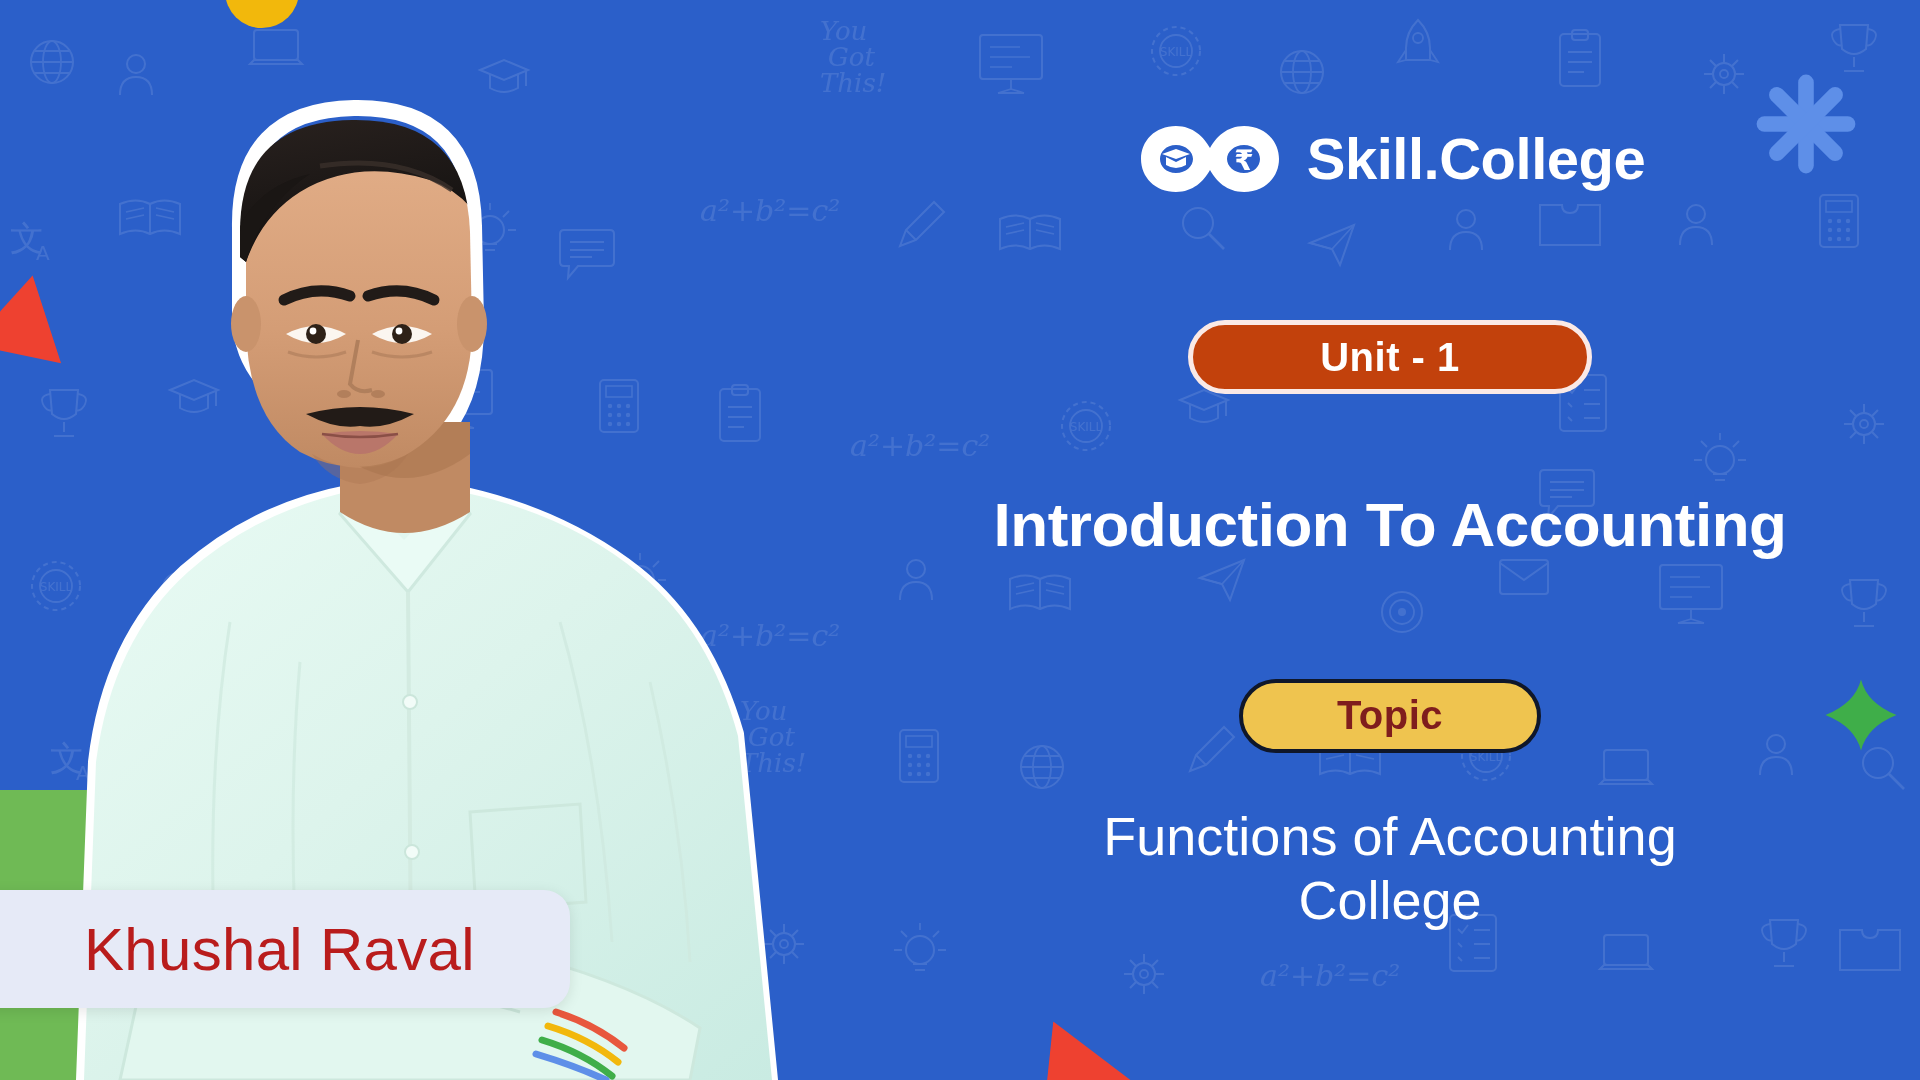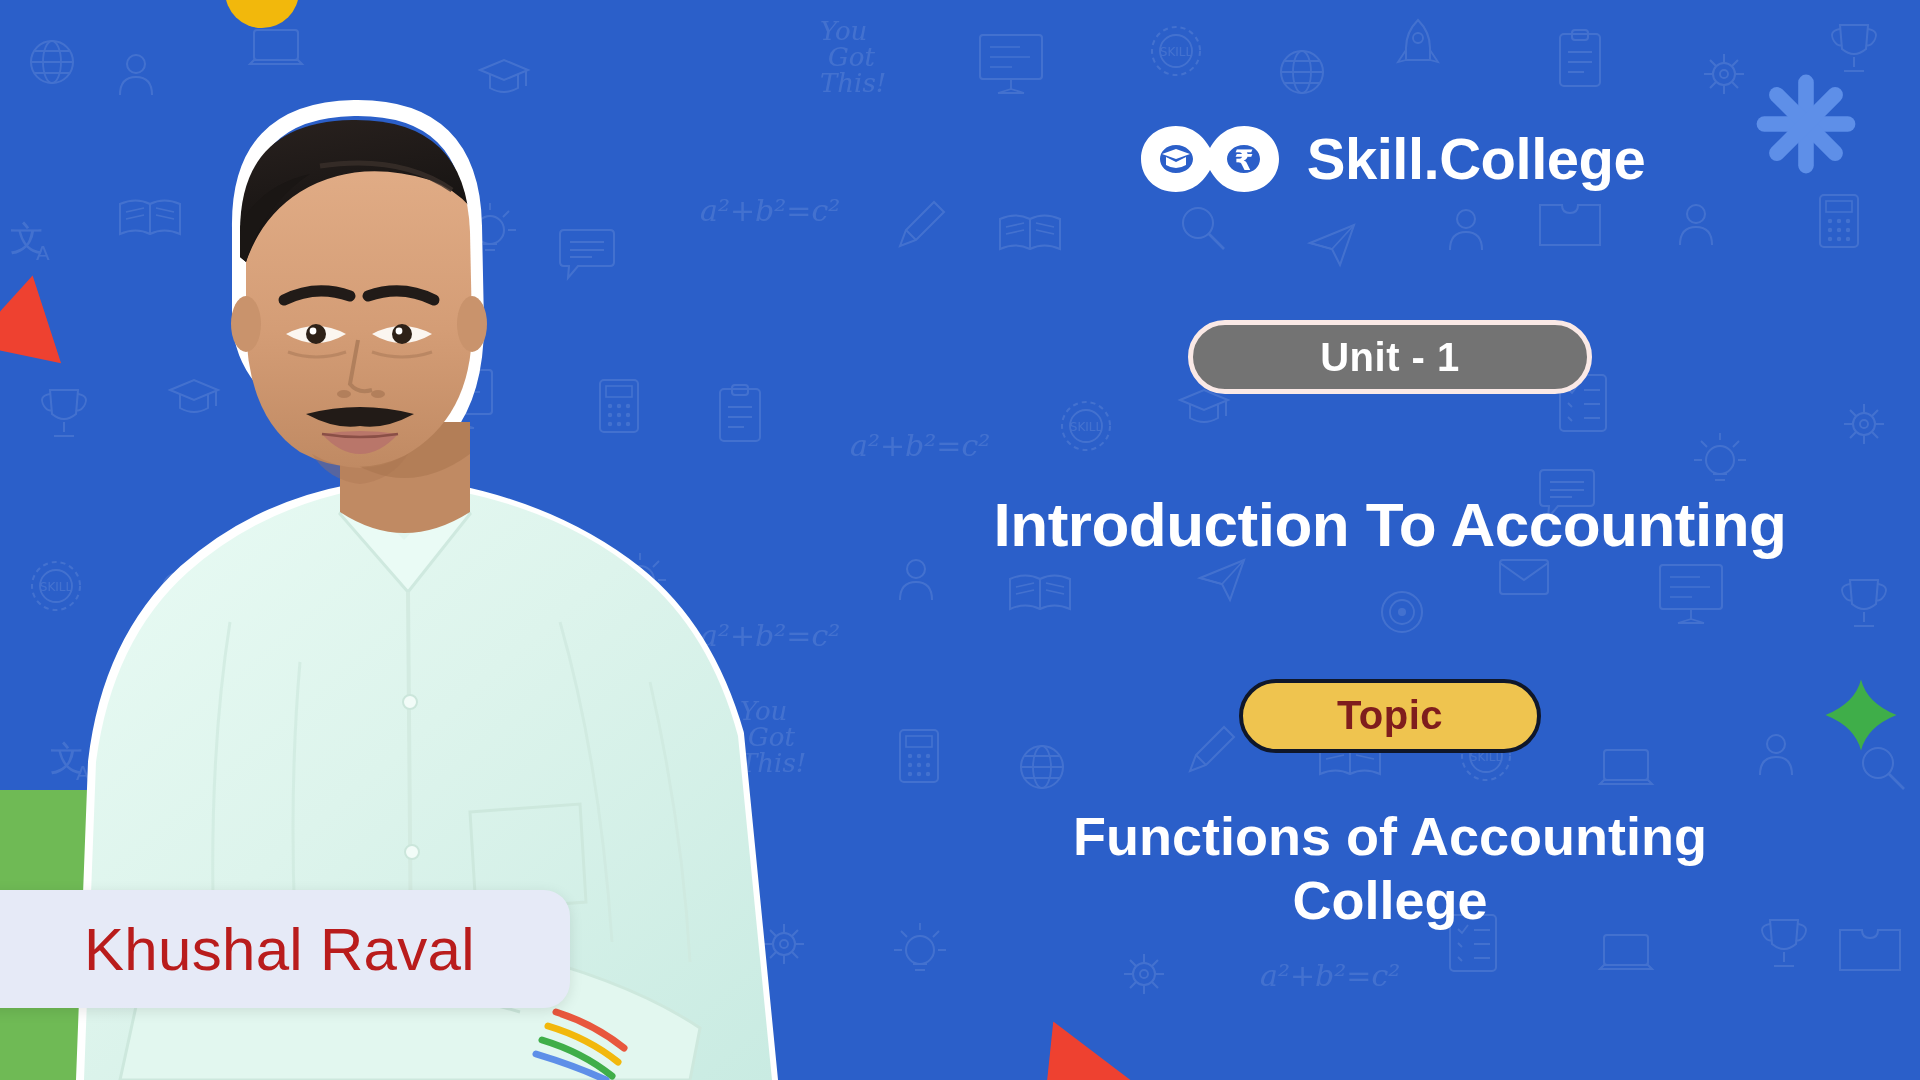--- a/index.html
+++ b/index.html
@@ -80,38 +80,38 @@
   .brand .wordmark{
     color:#FFFFFF;font-size:58px;font-weight:700;letter-spacing:-.5px;
     line-height:1;white-space:nowrap;
   }
 
   .pill{
     display:flex;align-items:center;justify-content:center;
     border-radius:999px;white-space:nowrap;
   }
   .pill-unit{
-    width:404px;height:74px;background:#737373;
+    width:404px;height:74px;background:#c2410c;
     border:5px solid #FAE9E6;
     color:#FFFFFF;font-size:40px;font-weight:700;letter-spacing:.5px;
   }
   .headline{
     margin-top:98px;
     color:#FFFFFF;font-size:62px;font-weight:700;letter-spacing:-.5px;
     text-align:center;line-height:1.08;white-space:nowrap;
   }
   .pill-topic{
     margin-top:120px;
     width:302px;height:74px;background:#F0C košík;
     background:#EFC44F;border:4px solid #0f172a;
     color:#7f1d1d;font-size:40px;font-weight:700;letter-spacing:.5px;
   }
   .subtitle{
     margin-top:52px;
-    color:#FFFFFF;font-size:54px;font-weight:700;
+    color:#FFFFFF;font-size:54px;font-weight:400;
     text-align:center;line-height:1.18;max-width:780px;
   }
 </style>
 </head>
 <body>
 
 <div class="stage">
 
   <div class="doodles">
     <svg viewBox="0 0 1920 1080" xmlns="http://www.w3.org/2000/svg" aria-hidden="true">

